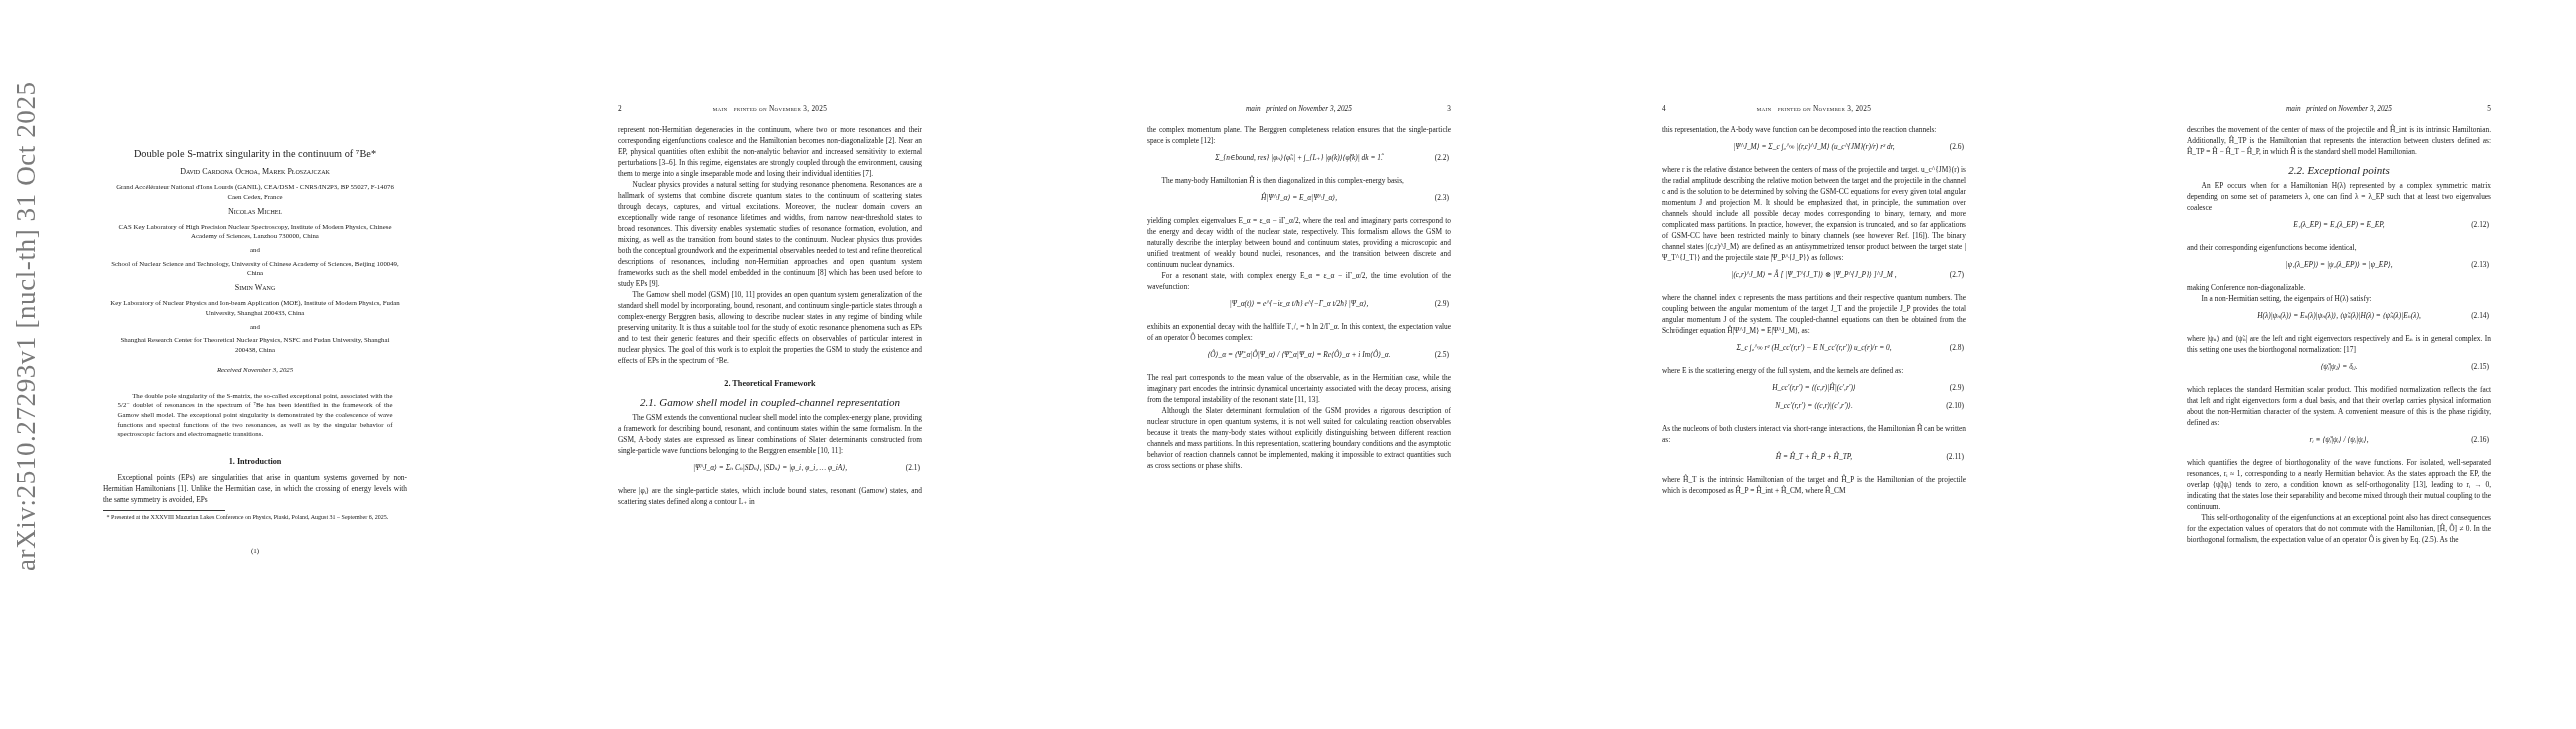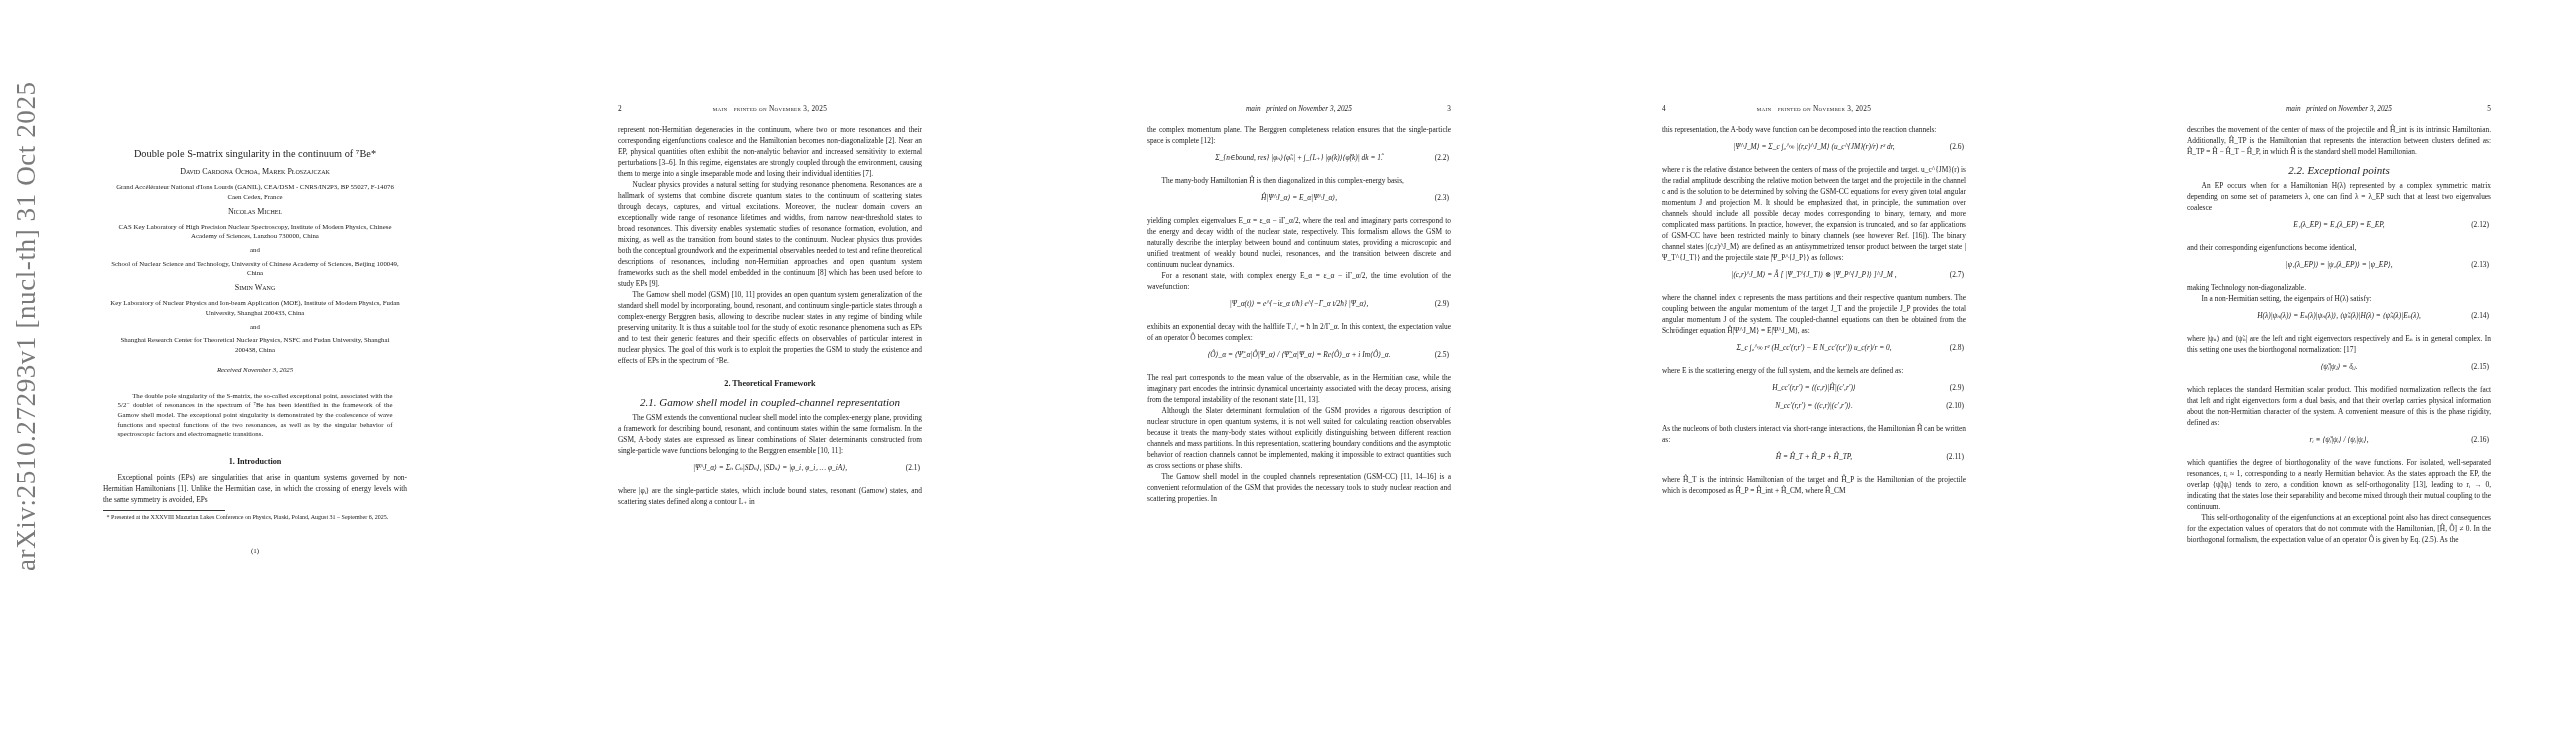--- a/index.html
+++ b/index.html
@@ -101,21 +101,20 @@
       <span>|Ψ_α(t)⟩ = e^{−iε_α t/ħ} e^{−Γ_α t/2ħ} |Ψ_α⟩,</span>
       <span class="num">(2.9)</span>
     </div>
   <p>exhibits an exponential decay with the halflife T₁/₂ = ħ ln 2/Γ_α. In this context, the expectation value of an operator Ô becomes complex:</p>
   <div class="eq">
       <span>⟨Ô⟩_α = ⟨Ψ̃_α|Ô|Ψ_α⟩ / ⟨Ψ̃_α|Ψ_α⟩ = Re⟨Ô⟩_α + i Im⟨Ô⟩_α.</span>
       <span class="num">(2.5)</span>
     </div>
   <p>The real part corresponds to the mean value of the observable, as in the Hermitian case, while the imaginary part encodes the intrinsic dynamical uncertainty associated with the decay process, arising from the temporal instability of the resonant state [11, 13].</p>
   <p class="ind">Although the Slater determinant formulation of the GSM provides a rigorous description of nuclear structure in open quantum systems, it is not well suited for calculating reaction observables because it treats the many-body states without explicitly distinguishing between different reaction channels and mass partitions. In this representation, scattering boundary conditions and the asymptotic behavior of reaction channels cannot be implemented, making it impossible to extract quantities such as cross sections or phase shifts.</p>
-  <p class="ind">The Gamow shell model in the coupled channels representation (GSM-CC) [11, 14–16] is a convenient reformulation of the GSM that provides the necessary tools to study nuclear reaction and scattering properties. In</p>
 </div>
 
 <div class="page p4">
   <div class="runhead">
     <span class="pn">4</span>
     <span class="c"><span>main</span>&nbsp;&nbsp;&nbsp;<span>printed on November 3, 2025</span></span>
     <span class="pn"></span>
   </div>
   <p>this representation, the A-body wave function can be decomposed into the reaction channels:</p>
   <div class="eq">
@@ -160,21 +159,21 @@
   <p class="ind">An EP occurs when for a Hamiltonian H(λ) represented by a complex symmetric matrix depending on some set of parameters λ, one can find λ = λ_EP such that at least two eigenvalues coalesce</p>
   <div class="eq">
       <span>E₁(λ_EP) = E₂(λ_EP) = E_EP,</span>
       <span class="num">(2.12)</span>
     </div>
   <p>and their corresponding eigenfunctions become identical,</p>
   <div class="eq">
       <span>|ψ₁(λ_EP)⟩ = |ψ₂(λ_EP)⟩ = |ψ_EP⟩,</span>
       <span class="num">(2.13)</span>
     </div>
-  <p>making Technology non-diagonalizable.</p>
+  <p>making Conference non-diagonalizable.</p>
   <p class="ind">In a non-Hermitian setting, the eigenpairs of H(λ) satisfy:</p>
   <div class="eq">
       <span>H(λ)|ψₙ(λ)⟩ = Eₙ(λ)|ψₙ(λ)⟩,  ⟨ψ̃ₙ(λ)|H(λ) = ⟨ψ̃ₙ(λ)|Eₙ(λ),</span>
       <span class="num">(2.14)</span>
     </div>
   <p>where |ψₙ⟩ and ⟨ψ̃ₙ| are the left and right eigenvectors respectively and Eₙ is in general complex. In this setting one uses the biorthogonal normalization: [17]</p>
   <div class="eq">
       <span>⟨ψ̃ᵢ|ψⱼ⟩ = δᵢⱼ.</span>
       <span class="num">(2.15)</span>
     </div>

